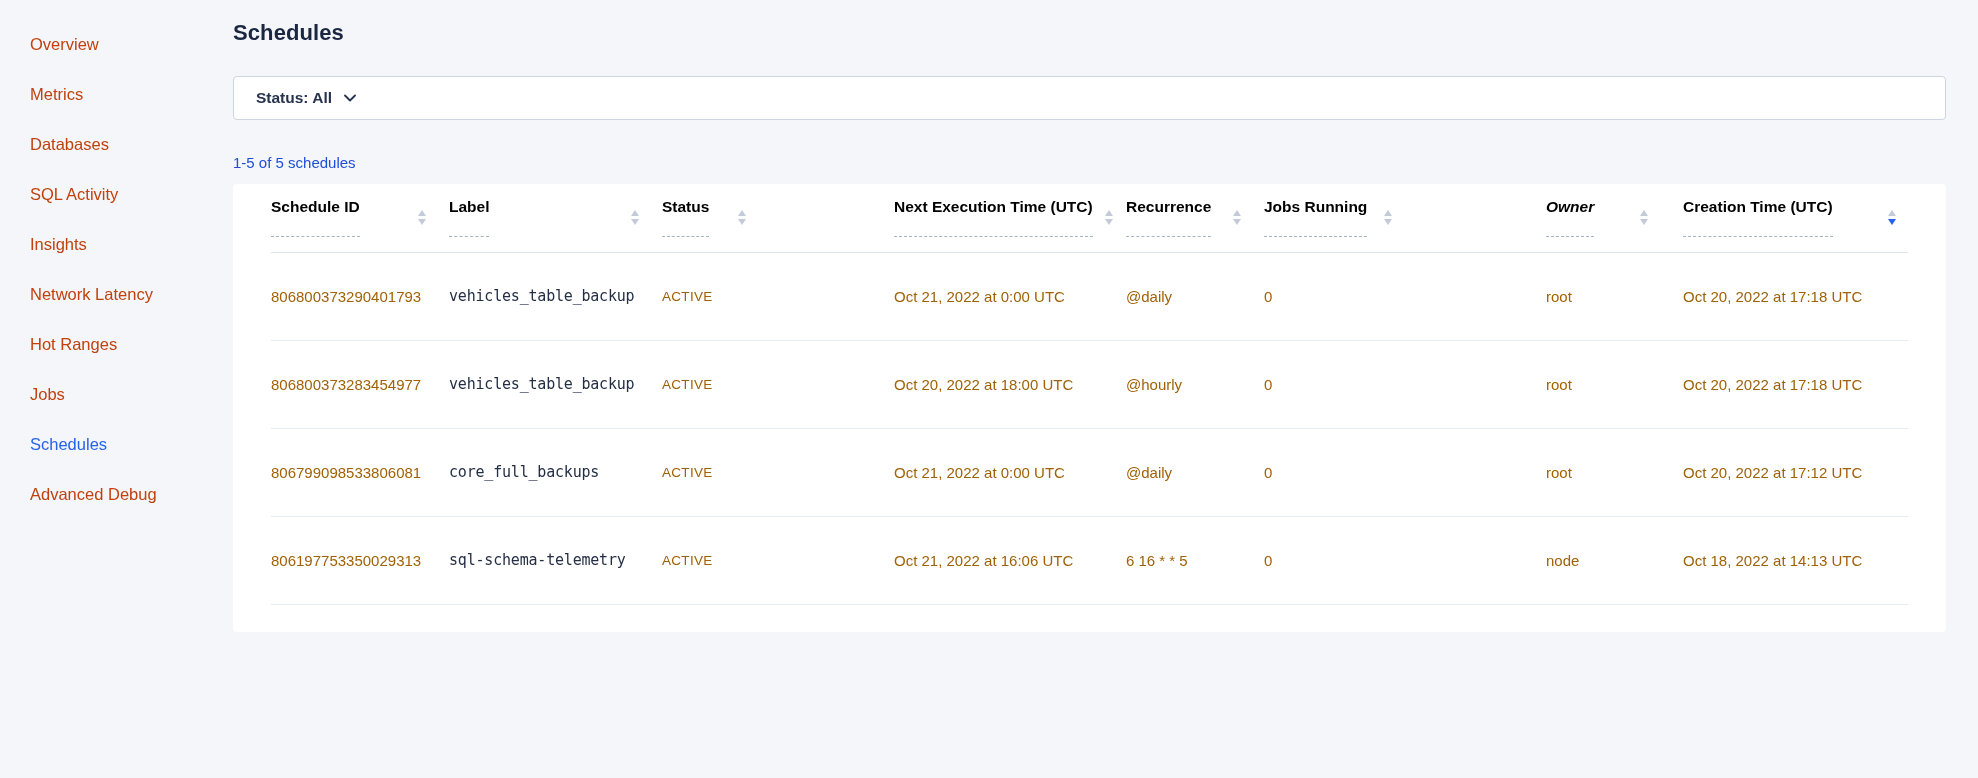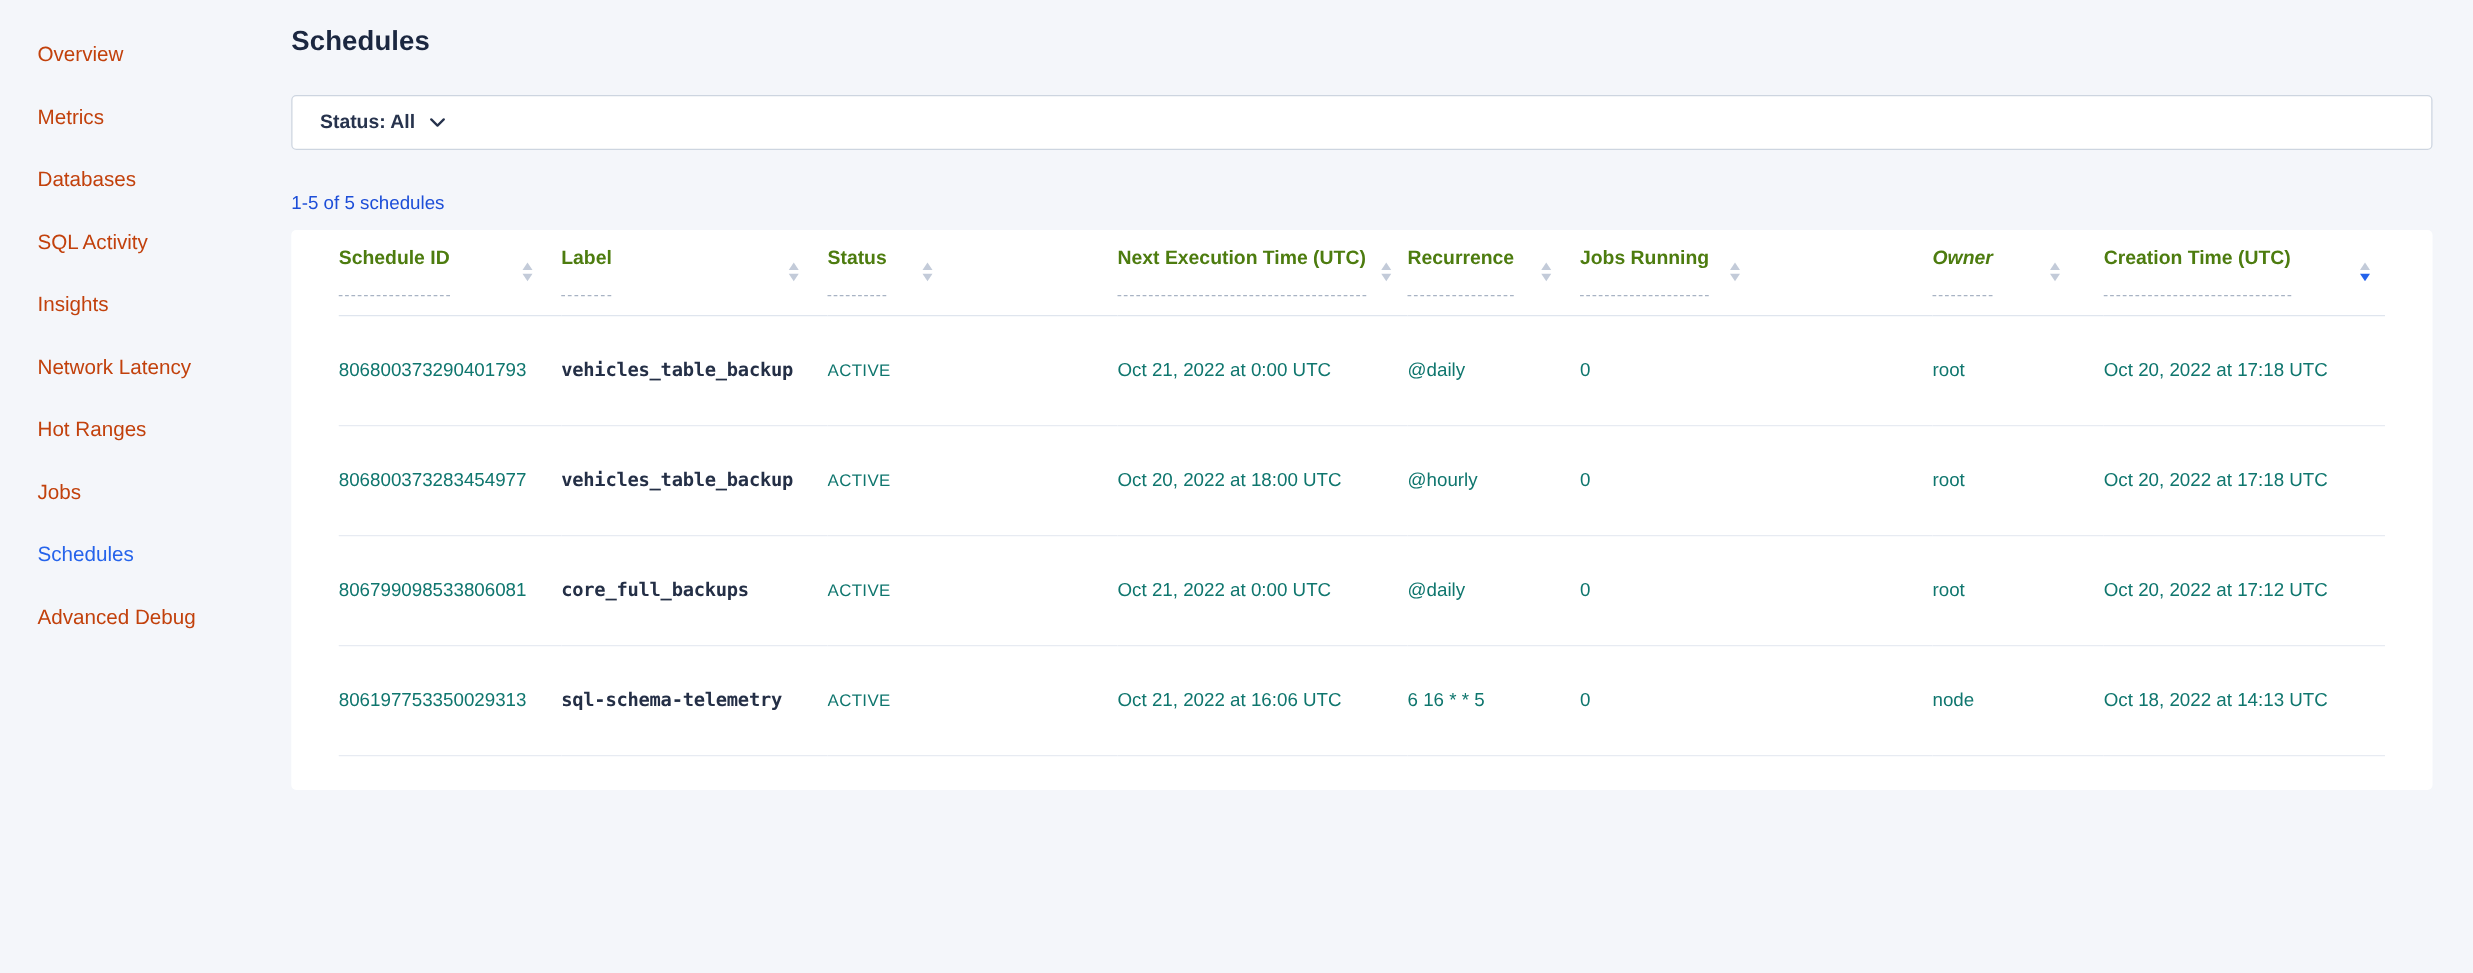--- a/index.html
+++ b/index.html
@@ -38,44 +38,44 @@
 
   
   .panel {
     margin-top:13px; background:#fff; border-radius:4px;
     padding:0 38px 27px 38px; width:1713px;
   }
   table { border-collapse:collapse; table-layout:fixed; width:100%; }
   thead th { height:68px; vertical-align:middle; text-align:left; border-bottom:1px solid #dfe5ee; cursor:pointer; }
   .th-inner { display:flex; align-items:center; justify-content:space-between; }
   .th-label {
-    font-size:15.5px; font-weight:700; color:#4d7c0f;
+    font-size:15.5px; font-weight:700; color:#000000;
     border-bottom:1px dashed #a8b3c4; padding-bottom:20px; white-space:nowrap;
   }
   .sort { display:inline-flex; flex-direction:column; align-items:center; gap:3px; margin-left:12px; }
   .tri { width:0; height:0; border-left:4.5px solid transparent; border-right:4.5px solid transparent; }
   .tri.up   { border-bottom:6px solid #c3cbd9; }
   .tri.down { border-top:6px solid #c3cbd9; }
   .tri.down.active { border-top-color:#2563eb; }
 
   
   th.g-sm  .th-inner { padding-right:23px; }
   th.g-md  .th-inner { padding-right:35px;font-style:italic; }
   th.g-lg  .th-inner { padding-right:148px; }
   th.g-xl  .th-inner { padding-right:154px; }
   th.g-end .th-inner { padding-right:12px; }
 
   tbody td {
     height:88px; vertical-align:middle;
     border-bottom:1px solid #e7ebf2;
-    font-size:15px; color:#0f766e; white-space:nowrap; overflow:hidden;
+    font-size:15px; color:#a16207; white-space:nowrap; overflow:hidden;
   }
   td.mono {
     font-family:"DejaVu Sans Mono","Liberation Mono",monospace;
-    font-weight:700; font-size:15px; color:#242f46; letter-spacing:-.2px;
+    font-weight:400; font-size:15px; color:#242f46; letter-spacing:-.2px;
   }
   td.status { font-size:13.5px; letter-spacing:.3px; }
 </style>
 </head>
 <body>
 
 <div class="app">
 
   <nav class="sidebar">
     <div class="nav-item">Overview</div>

